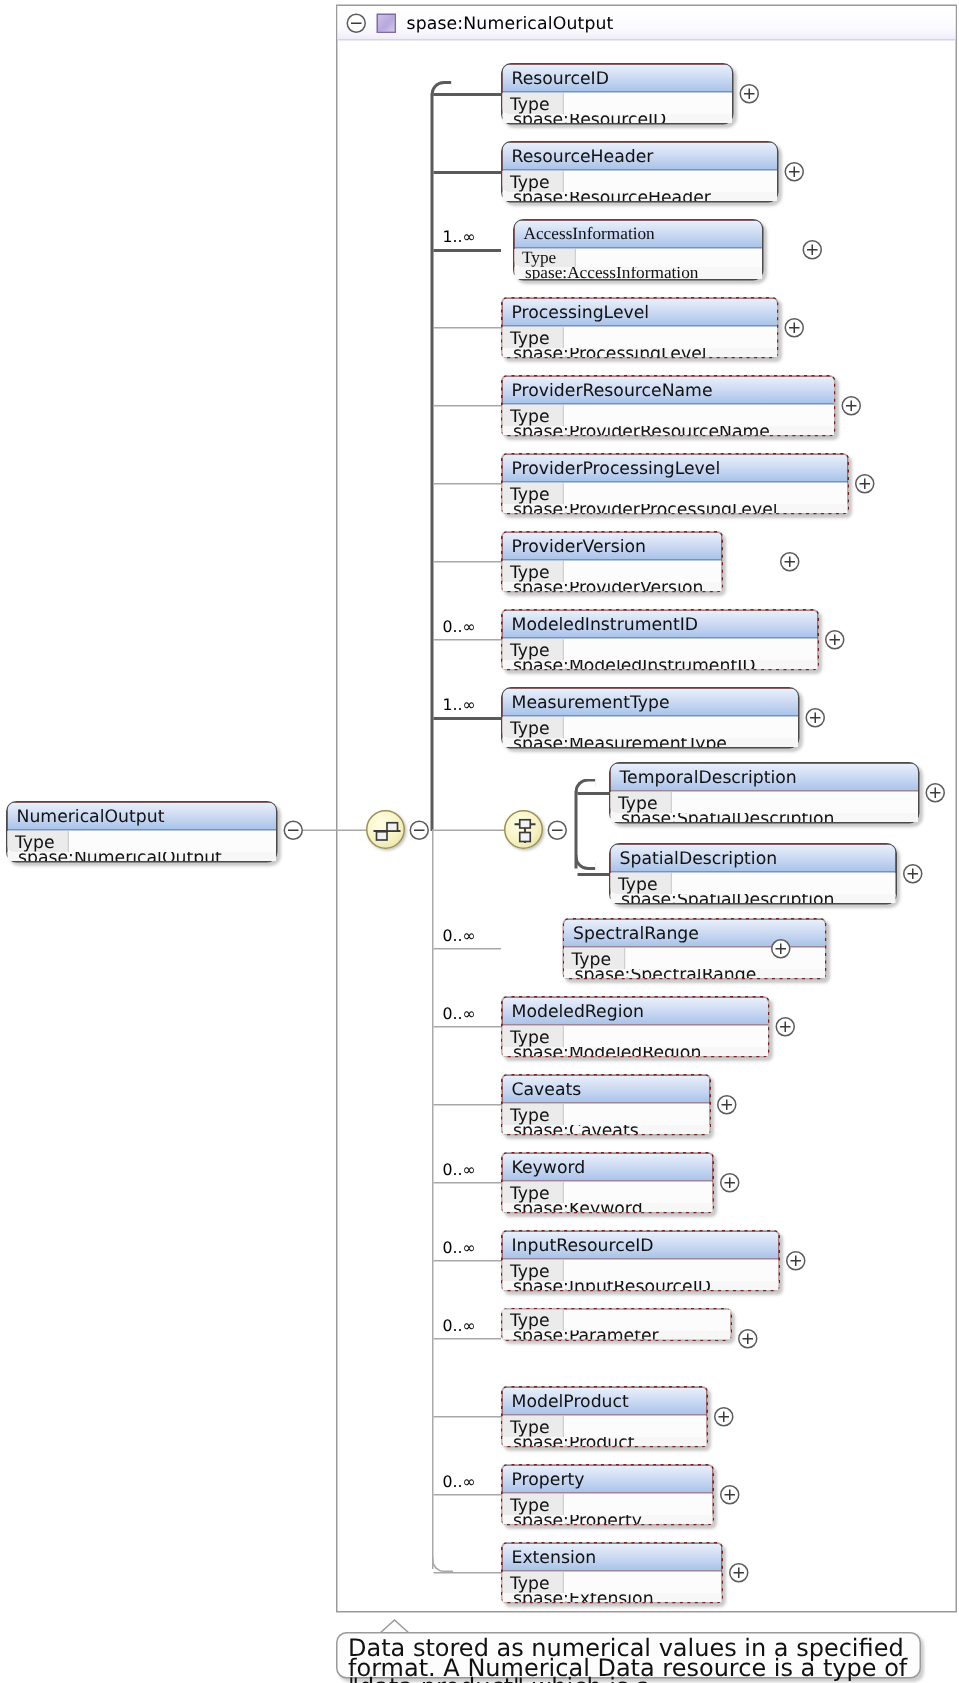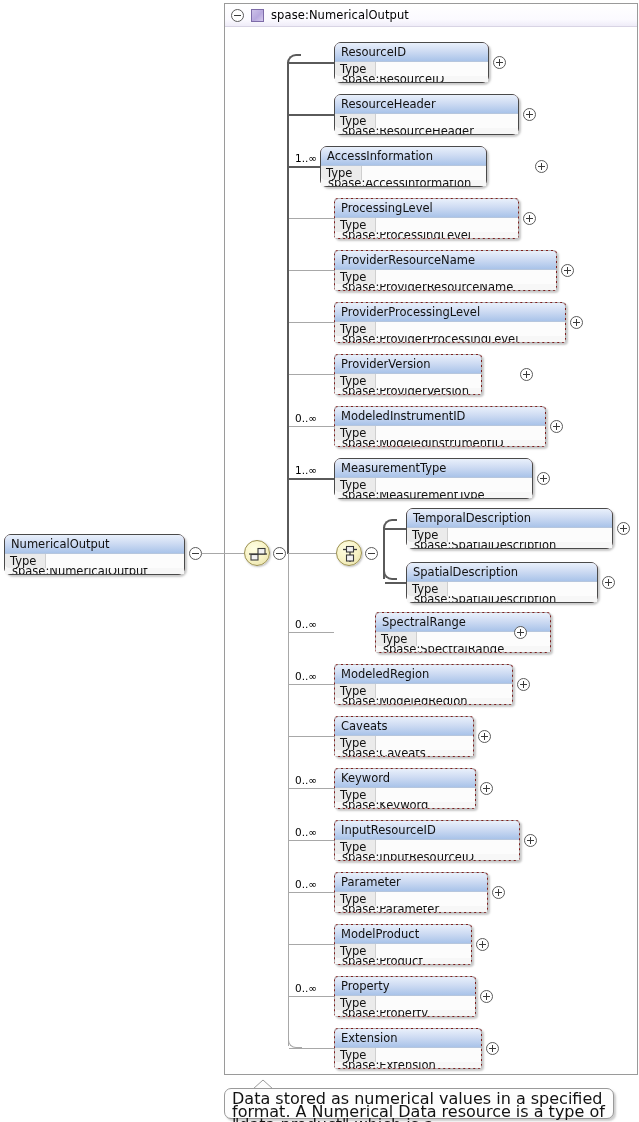--- a/index.html
+++ b/index.html
@@ -235,21 +235,21 @@
         <div class="row">
           <div class="k">Type</div>
           <div class="v">spase:ResourceHeader</div>
         </div>
       </div>
       <div class="exp" style="left: 523px; top: 108px;">
         <div class="circ plus"></div>
       </div>
       <div class="ln thick" style="left: 289px; top: 166px; width: 45px; height: 2px;"></div>
       <div class="card" style="left: 295px; top: 152px;">1..∞</div>
-      <div class="node req" style="left: 320px; top: 146px; width: 167px;">
+      <div class="node req" style="left: 342px; top: 146px; width: 167px; font-family: Liberation Serif, serif;">
         <div class="ttl">AccessInformation</div>
         <div class="row">
           <div class="k">Type</div>
           <div class="v">spase:AccessInformation</div>
         </div>
       </div>
       <div class="exp" style="left: 535px; top: 160px;">
         <div class="circ plus"></div>
       </div>
       <div class="ln" style="left: 289px; top: 218px; width: 45px; height: 1px;"></div>
@@ -397,21 +397,20 @@
           <div class="k">Type</div>
           <div class="v">spase:InputResourceID</div>
         </div>
       </div>
       <div class="exp" style="left: 524px; top: 834px;">
         <div class="circ plus"></div>
       </div>
       <div class="ln" style="left: 289px; top: 892px; width: 45px; height: 1px;"></div>
       <div class="card" style="left: 295px; top: 878px;">0..∞</div>
       <div class="node opt" style="left: 334px; top: 872px; width: 154px;">
-        <div class="ttl">Parameter</div>
         <div class="row">
           <div class="k">Type</div>
           <div class="v">spase:Parameter</div>
         </div>
       </div>
       <div class="exp" style="left: 492px; top: 886px;">
         <div class="circ plus"></div>
       </div>
       <div class="ln" style="left: 289px; top: 944px; width: 45px; height: 1px;"></div>
       <div class="node opt" style="left: 334px; top: 924px; width: 138px;">

